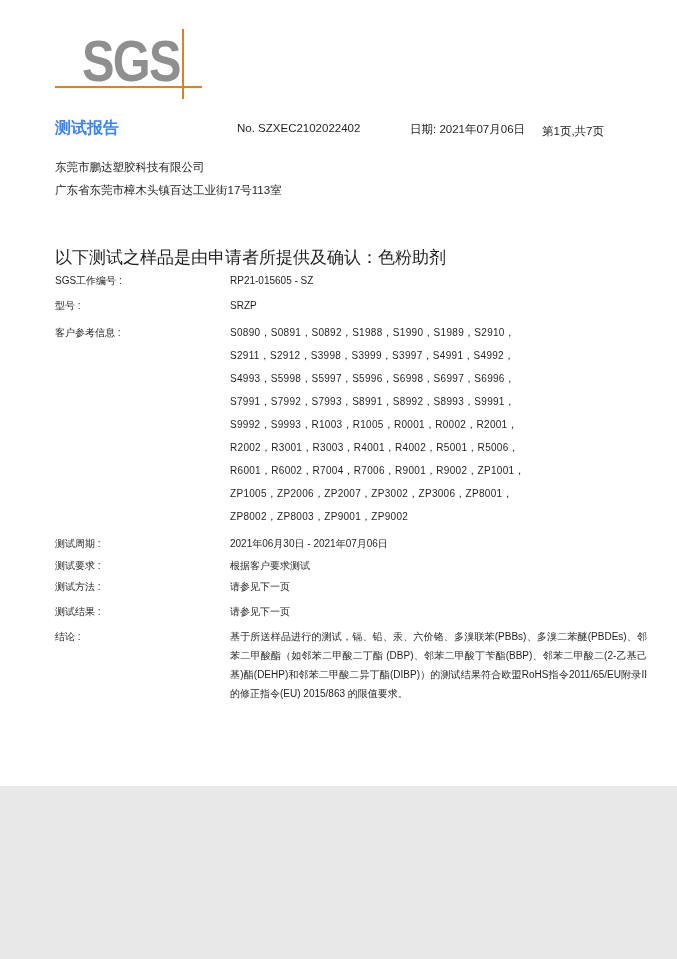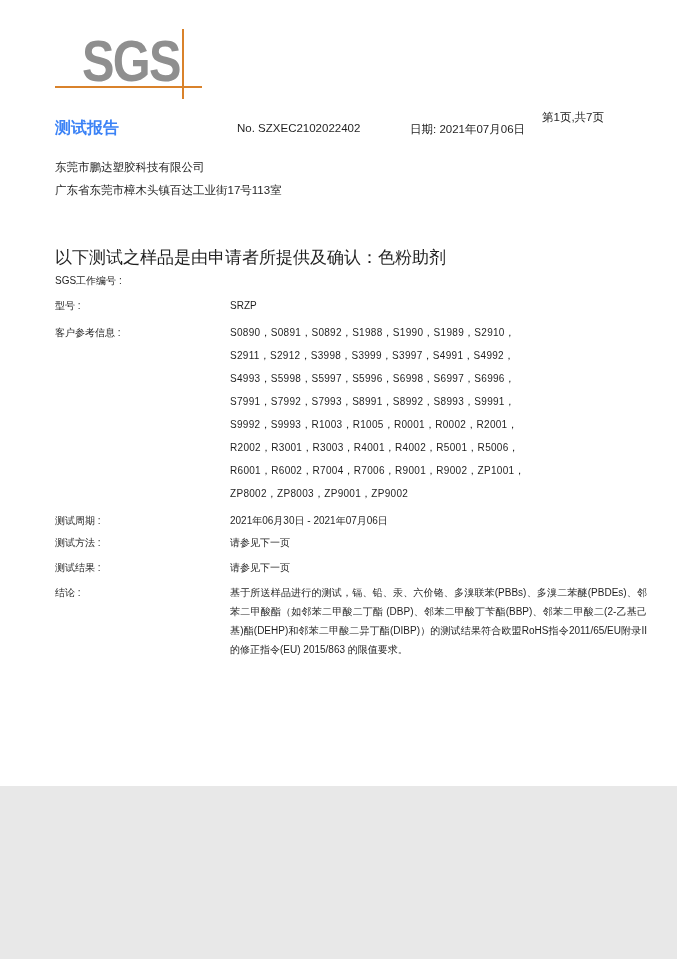--- a/index.html
+++ b/index.html
@@ -16,21 +16,21 @@
     font-size:58px; font-weight:bold; line-height:50px;
     color:#8f8f8f; letter-spacing:-2px;
     transform:scale(0.84,1); transform-origin:left top;
   }
   .logo-hline{position:absolute; left:55px; top:86px; width:147px; height:2px; background:#d9822b;}
   .logo-vline{position:absolute; left:182px; top:29px; width:2px; height:70px; background:#d9822b;}
   
   .title{position:absolute; left:55px; top:118px; font-size:16px; font-weight:bold; color:#3b82f6;}
   .report-no{position:absolute; left:237px; top:122px; font-size:11.5px;}
   .report-date{position:absolute; left:410px; top:122px; font-size:11.5px;}
-  .page-ind{position:absolute; left:542px; top:110px; font-size:11.5px;}
+  .page-ind{position:absolute; left:542px; top:124px; font-size:11.5px;}
   
   .applicant-name{position:absolute; left:55px; top:160px; font-size:11.5px;}
   .applicant-addr{position:absolute; left:55px; top:183px; font-size:11.5px;}
   
   .intro{position:absolute; left:55px; top:246px; font-size:17px;}
   .fields{position:absolute; left:55px; top:271px; width:592px; font-size:10px;}
   .frow{display:flex; align-items:flex-start; margin-bottom:6px;}
   .frow .lbl{width:175px; flex:none; line-height:19px;}
   .frow .val{flex:1; line-height:19px;}
   .code-line{line-height:23px; letter-spacing:0.3px;}
@@ -72,47 +72,53 @@
 
   <div class="applicant-name">东莞市鹏达塑胶科技有限公司</div>
   <div class="applicant-addr">广东省东莞市樟木头镇百达工业街17号113室</div>
 
   <div class="intro">以下测试之样品是由申请者所提供及确认：色粉助剂</div>
 
   <div class="fields">
 
     <div class="frow">
       <div class="lbl">SGS工作编号 :</div>
+      <div class="val">RP21-015605 - SZ</div>
     </div>
 
     <div class="frow">
       <div class="lbl">型号 :</div>
       <div class="val">SRZP</div>
     </div>
 
     <div class="frow">
       <div class="lbl" style="line-height:23px;">客户参考信息 :</div>
       <div class="val">
         <div class="code-line">S0890，S0891，S0892，S1988，S1990，S1989，S2910，</div>
         <div class="code-line">S2911，S2912，S3998，S3999，S3997，S4991，S4992，</div>
         <div class="code-line">S4993，S5998，S5997，S5996，S6998，S6997，S6996，</div>
         <div class="code-line">S7991，S7992，S7993，S8991，S8992，S8993，S9991，</div>
         <div class="code-line">S9992，S9993，R1003，R1005，R0001，R0002，R2001，</div>
         <div class="code-line">R2002，R3001，R3003，R4001，R4002，R5001，R5006，</div>
         <div class="code-line">R6001，R6002，R7004，R7006，R9001，R9002，ZP1001，</div>
+        <div class="code-line">ZP1005，ZP2006，ZP2007，ZP3002，ZP3006，ZP8001，</div>
         <div class="code-line">ZP8002，ZP8003，ZP9001，ZP9002</div>
       </div>
     </div>
 
 
     <div class="frow gap-sm">
       <div class="lbl">测试周期 :</div>
       <div class="val">2021年06月30日 - 2021年07月06日</div>
     </div>
 
+    <div class="frow gap-xs">
+      <div class="lbl">测试要求 :</div>
+      <div class="val">根据客户要求测试</div>
+    </div>
 
     <div class="frow">
       <div class="lbl">测试方法 :</div>
       <div class="val">请参见下一页</div>
     </div>
 
     <div class="frow" style="margin-top:4px;">
       <div class="lbl">测试结果 :</div>
       <div class="val">请参见下一页</div>
     </div>

